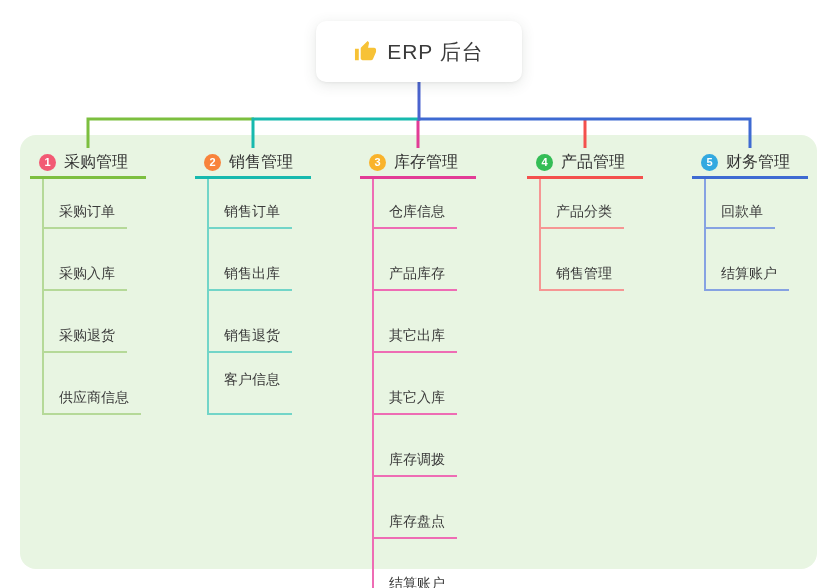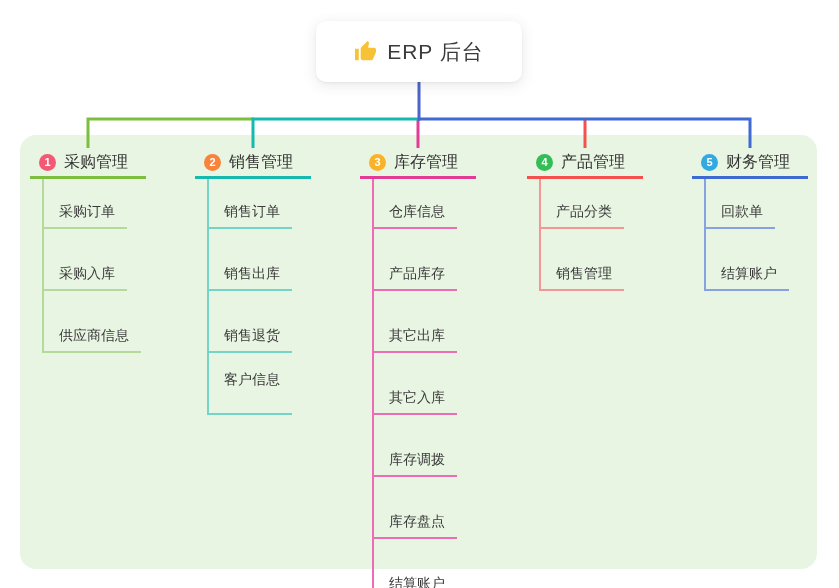--- a/index.html
+++ b/index.html
@@ -65,20 +65,23 @@
       <div class="branch-title" style="border-bottom-color: rgb(124, 191, 63);">
         <span class="badge" style="background: rgb(242, 90, 116);">1</span>
         <span class="branch-label">采购管理</span>
       </div>
       <div class="children" style="border-left-color: rgb(181, 217, 152);">
         <div class="child" style="border-bottom-color: rgb(181, 217, 152);">
           <span>采购订单</span>
         </div>
         <div class="child" style="border-bottom-color: rgb(181, 217, 152);">
           <span>采购入库</span>
+        </div>
+        <div class="child" style="border-bottom-color: rgb(181, 217, 152);">
+          <span>采购退货</span>
         </div>
         <div class="child" style="border-bottom-color: rgb(181, 217, 152);">
           <span>供应商信息</span>
         </div>
       </div>
     </div>
     <div class="branch" style="left: 195px;">
       <div class="branch-title" style="border-bottom-color: rgb(23, 185, 174);">
         <span class="badge" style="background: rgb(248, 131, 59);">2</span>
         <span class="branch-label">销售管理</span>

